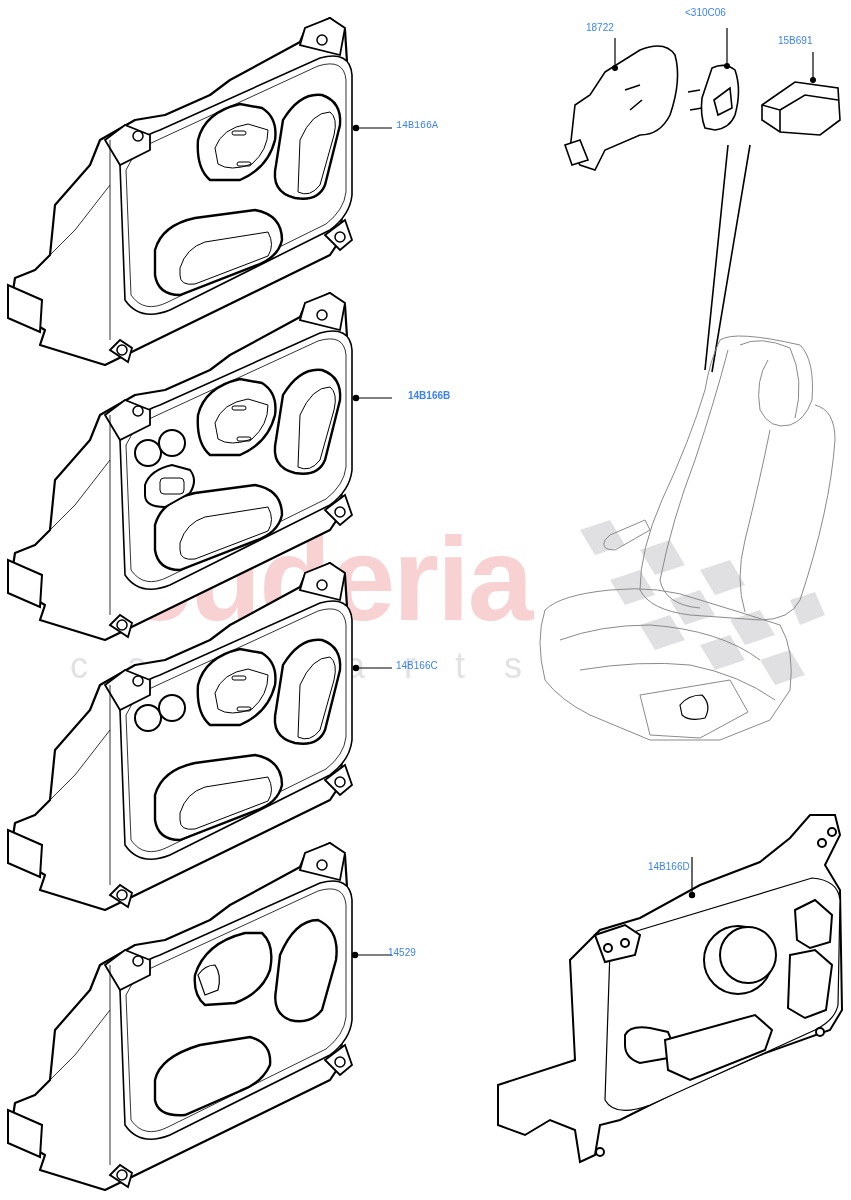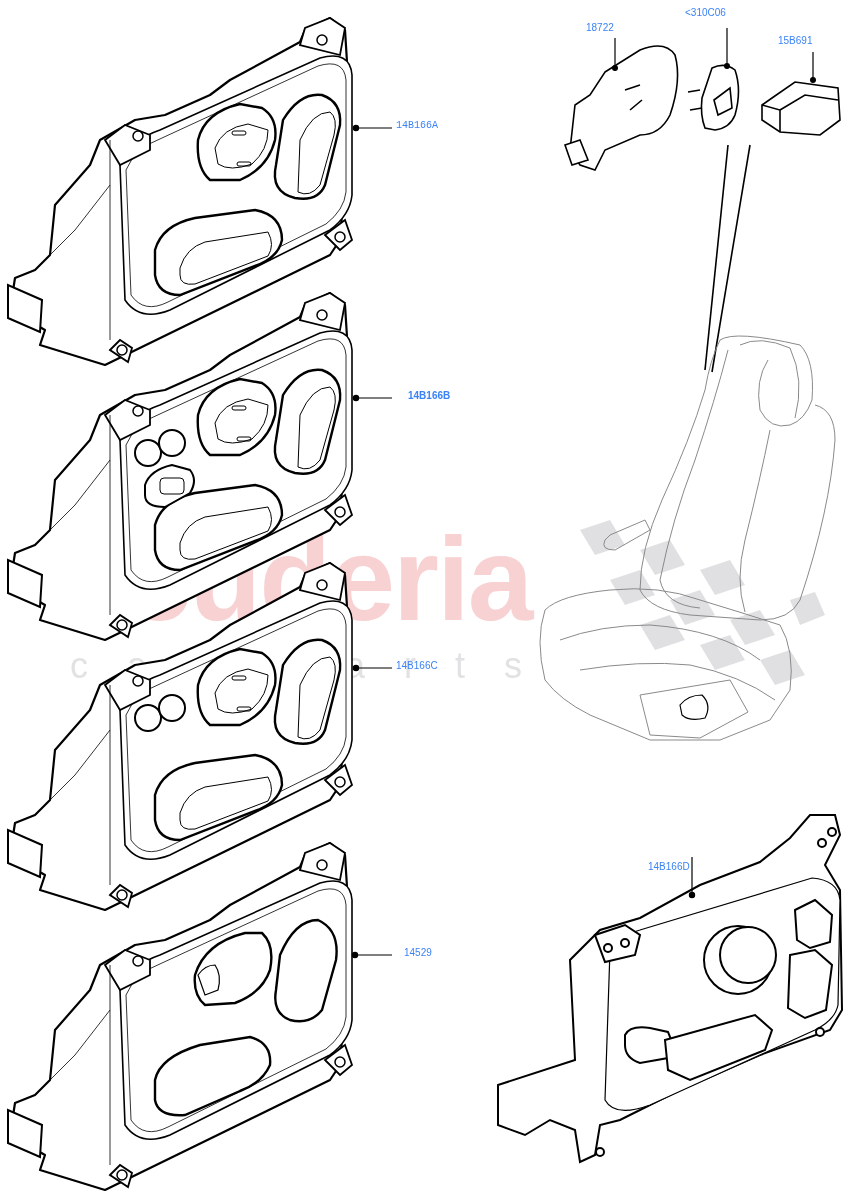--- a/index.html
+++ b/index.html
@@ -185,18 +185,18 @@
     </g>
     <g stroke="#000" stroke-width="1.2" fill="#000">
       <line x1="692" y1="857" x2="692" y2="895"></line>
         <circle cx="692" cy="895" r="2.6"></circle>
     </g>
   </svg>
 
   <span class="callout" style="left:396px; top:121px;font-family:Liberation Mono, monospace;">14B166A</span>
   <span class="callout" style="left:408px; top:391px;font-weight:bold;">14B166B</span>
   <span class="callout" style="left:396px; top:661px;">14B166C</span>
-  <span class="callout" style="left:404px; top:948px;">14529</span>
+  <span class="callout" style="left:388px; top:948px;">14529</span>
   <span class="callout" style="left:586px; top:23px;">18722</span>
   <span class="callout" style="left:685px; top:8px;">&lt;310C06</span>
   <span class="callout" style="left:778px; top:36px;text-align:center;">15B691</span>
   <span class="callout" style="left:648px; top:838px;margin-top:24px;">14B166D</span>
 </div>
 
 </body></html>

